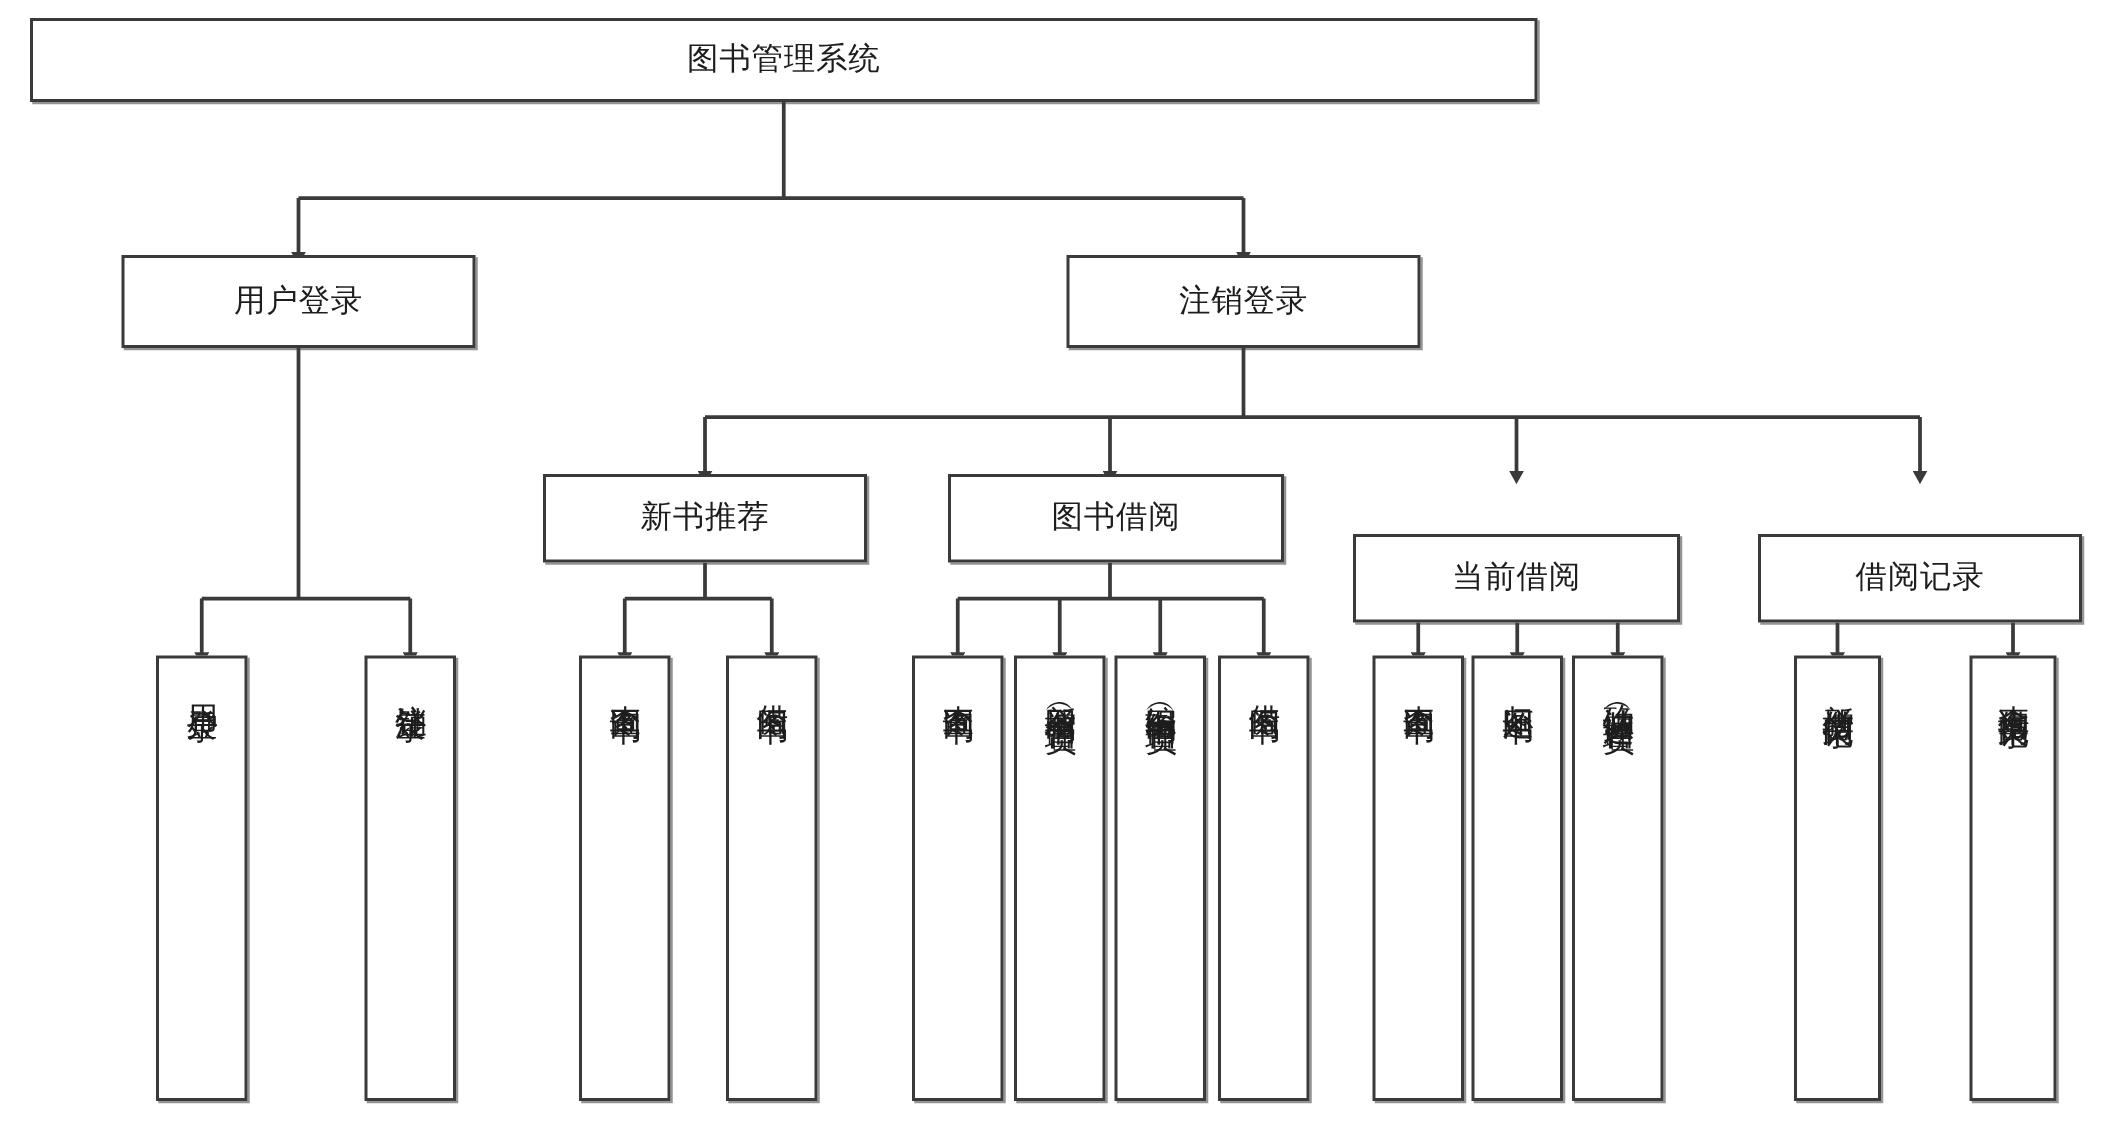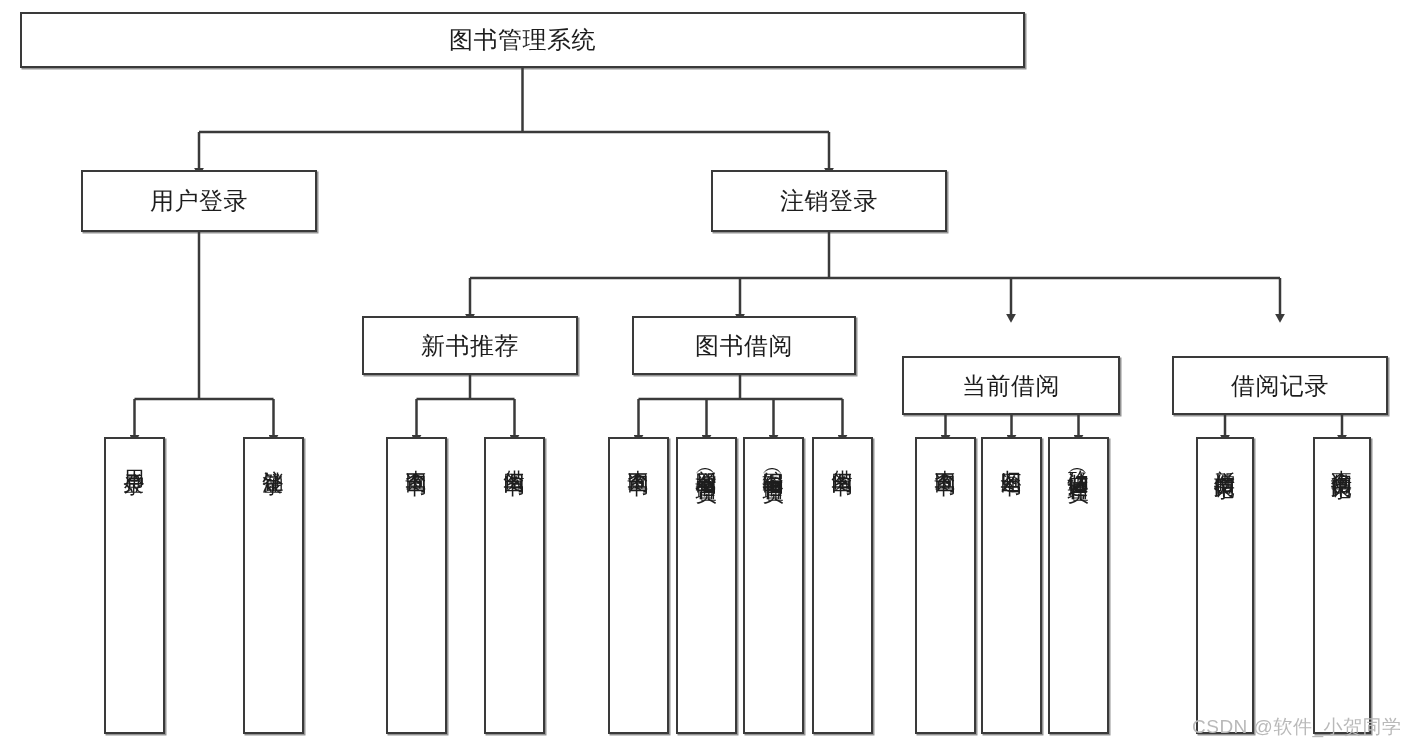--- a/index.html
+++ b/index.html
@@ -31,21 +31,21 @@
     background: #ffffff;
     border: 2px solid #3a3a3a;
     box-shadow: 1.5px 1.5px 0 rgba(60,60,60,0.55);
     display: flex;
     align-items: center;
     justify-content: center;
     color: #1d1d1d;
   }
   .node.horiz .node-label {
     writing-mode: horizontal-tb;
-    font-size: 24px;
+    font-size: 21px;
     line-height: 1.15;
     letter-spacing: 0.5px;
     white-space: nowrap;
   }
   .node.vert {
     align-items: flex-start;
     justify-content: center;
     padding-top: 14px;
   }
   .node.vert .node-label {
@@ -167,14 +167,13 @@
         <span class="node-label">确认归还（管理员）</span>
       </div>
       <div class="node vert" style="left: 1196px; top: 437px; width: 58px; height: 297px;">
         <span class="node-label">新增借阅记录</span>
       </div>
       <div class="node vert" style="left: 1313px; top: 437px; width: 58px; height: 297px;">
         <span class="node-label">查询借阅记录</span>
       </div>
     </div>
 
-  <div class="watermark" style="left: 1192px; top: 714px; color: rgb(185, 185, 185);">CSDN @软件_小贺同学</div>
 </div>
 
 </body></html>

